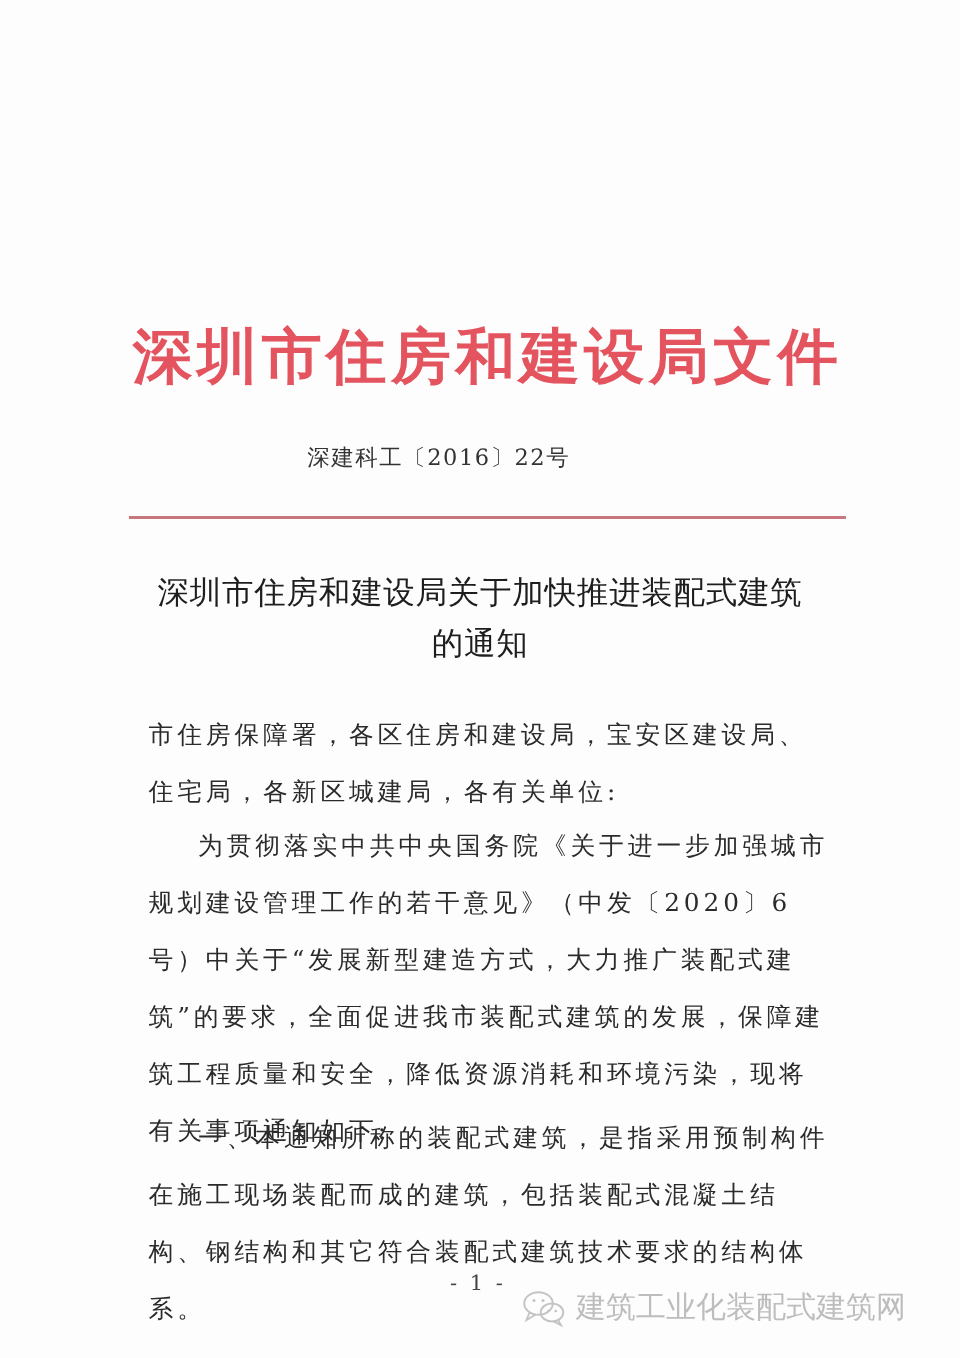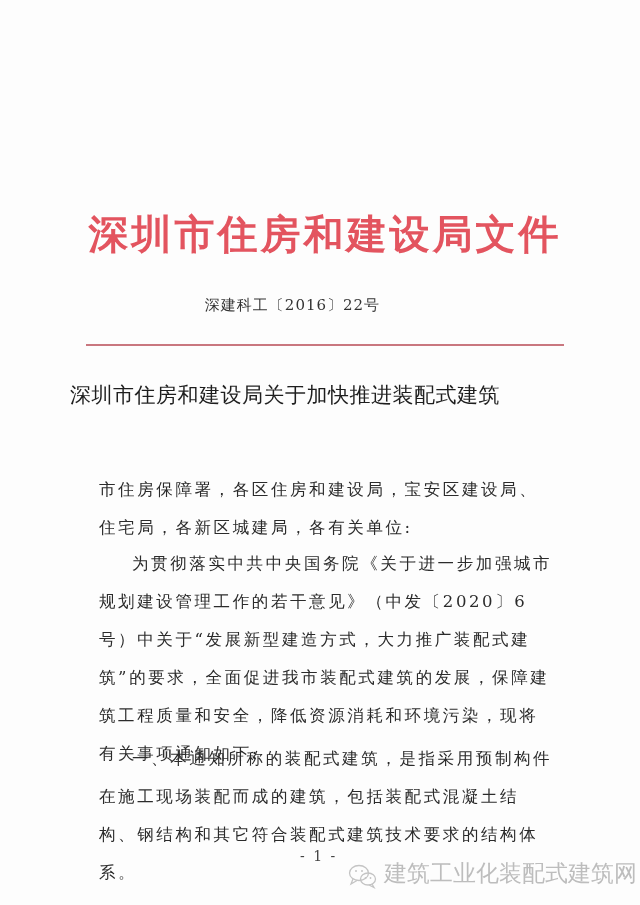--- a/index.html
+++ b/index.html
@@ -20,21 +20,21 @@
       left: 0; top: 0;
       width: 640px; height: 905px;
       background: #fdfdfd;
     }
     .doc-header {
       position: absolute;
       left: 80px;
       top: 212px;
       width: 490px;
       text-align: center;
-      font-family: Liberation Mono, monospace;
+      font-family: Liberation Sans, sans-serif;
       font-weight: bold;
       font-size: 40px;
       letter-spacing: 3px;
       color: #e3545f;
       line-height: 52px;
       white-space: nowrap;
     }
     .doc-number {
       position: absolute;
       left: 0;
@@ -51,20 +51,21 @@
       top: 344px;
       width: 478px;
       height: 2px;
       background: #c9777f;
     }
     .doc-title {
       position: absolute;
       left: 70px;
       top: 378px;
       width: 500px;
+      text-align: center;
       font-size: 21px;
       line-height: 34px;
       color: #1e1e1e;
       letter-spacing: 0.5px;
     }
     .body-text {
       position: absolute;
       left: 83px;
       width: 490px;
       font-size: 16.5px;
@@ -87,38 +88,39 @@
     }
     .watermark {
       position: absolute;
       left: 348px;
       top: 858px;
       display: flex;
       align-items: flex-end;
       gap: 6px;
       color: #bdbdbd;
       font-family: "DejaVu Sans", "Liberation Sans", sans-serif;
-      font-size: 23px;
+      font-size: 20px;
       white-space: nowrap;
     }
     .wechat-icon svg { display: block; }
   </style>
 </head>
 <body>
 
 <div class="page">
 
   <div class="doc-header">深圳市住房和建设局文件</div>
 
   <div class="doc-number">深建科工〔2016〕22号</div>
 
   <div class="red-rule"></div>
 
   <div class="doc-title">
     <div>深圳市住房和建设局关于加快推进装配式建筑</div>
+    <div>的通知</div>
   </div>
 
   <div class="body-text addressee">
     <p>市住房保障署，各区住房和建设局，宝安区建设局、住宅局，各新区城建局，各有关单位:</p>
   </div>
 
   <div class="body-text para1">
     <p class="indent">为贯彻落实中共中央国务院《关于进一步加强城市规划建设管理工作的若干意见》（中发〔2020〕6号）中关于“发展新型建造方式，大力推广装配式建筑”的要求，全面促进我市装配式建筑的发展，保障建筑工程质量和安全，降低资源消耗和环境污染，现将有关事项通知如下:</p>
   </div>
 

